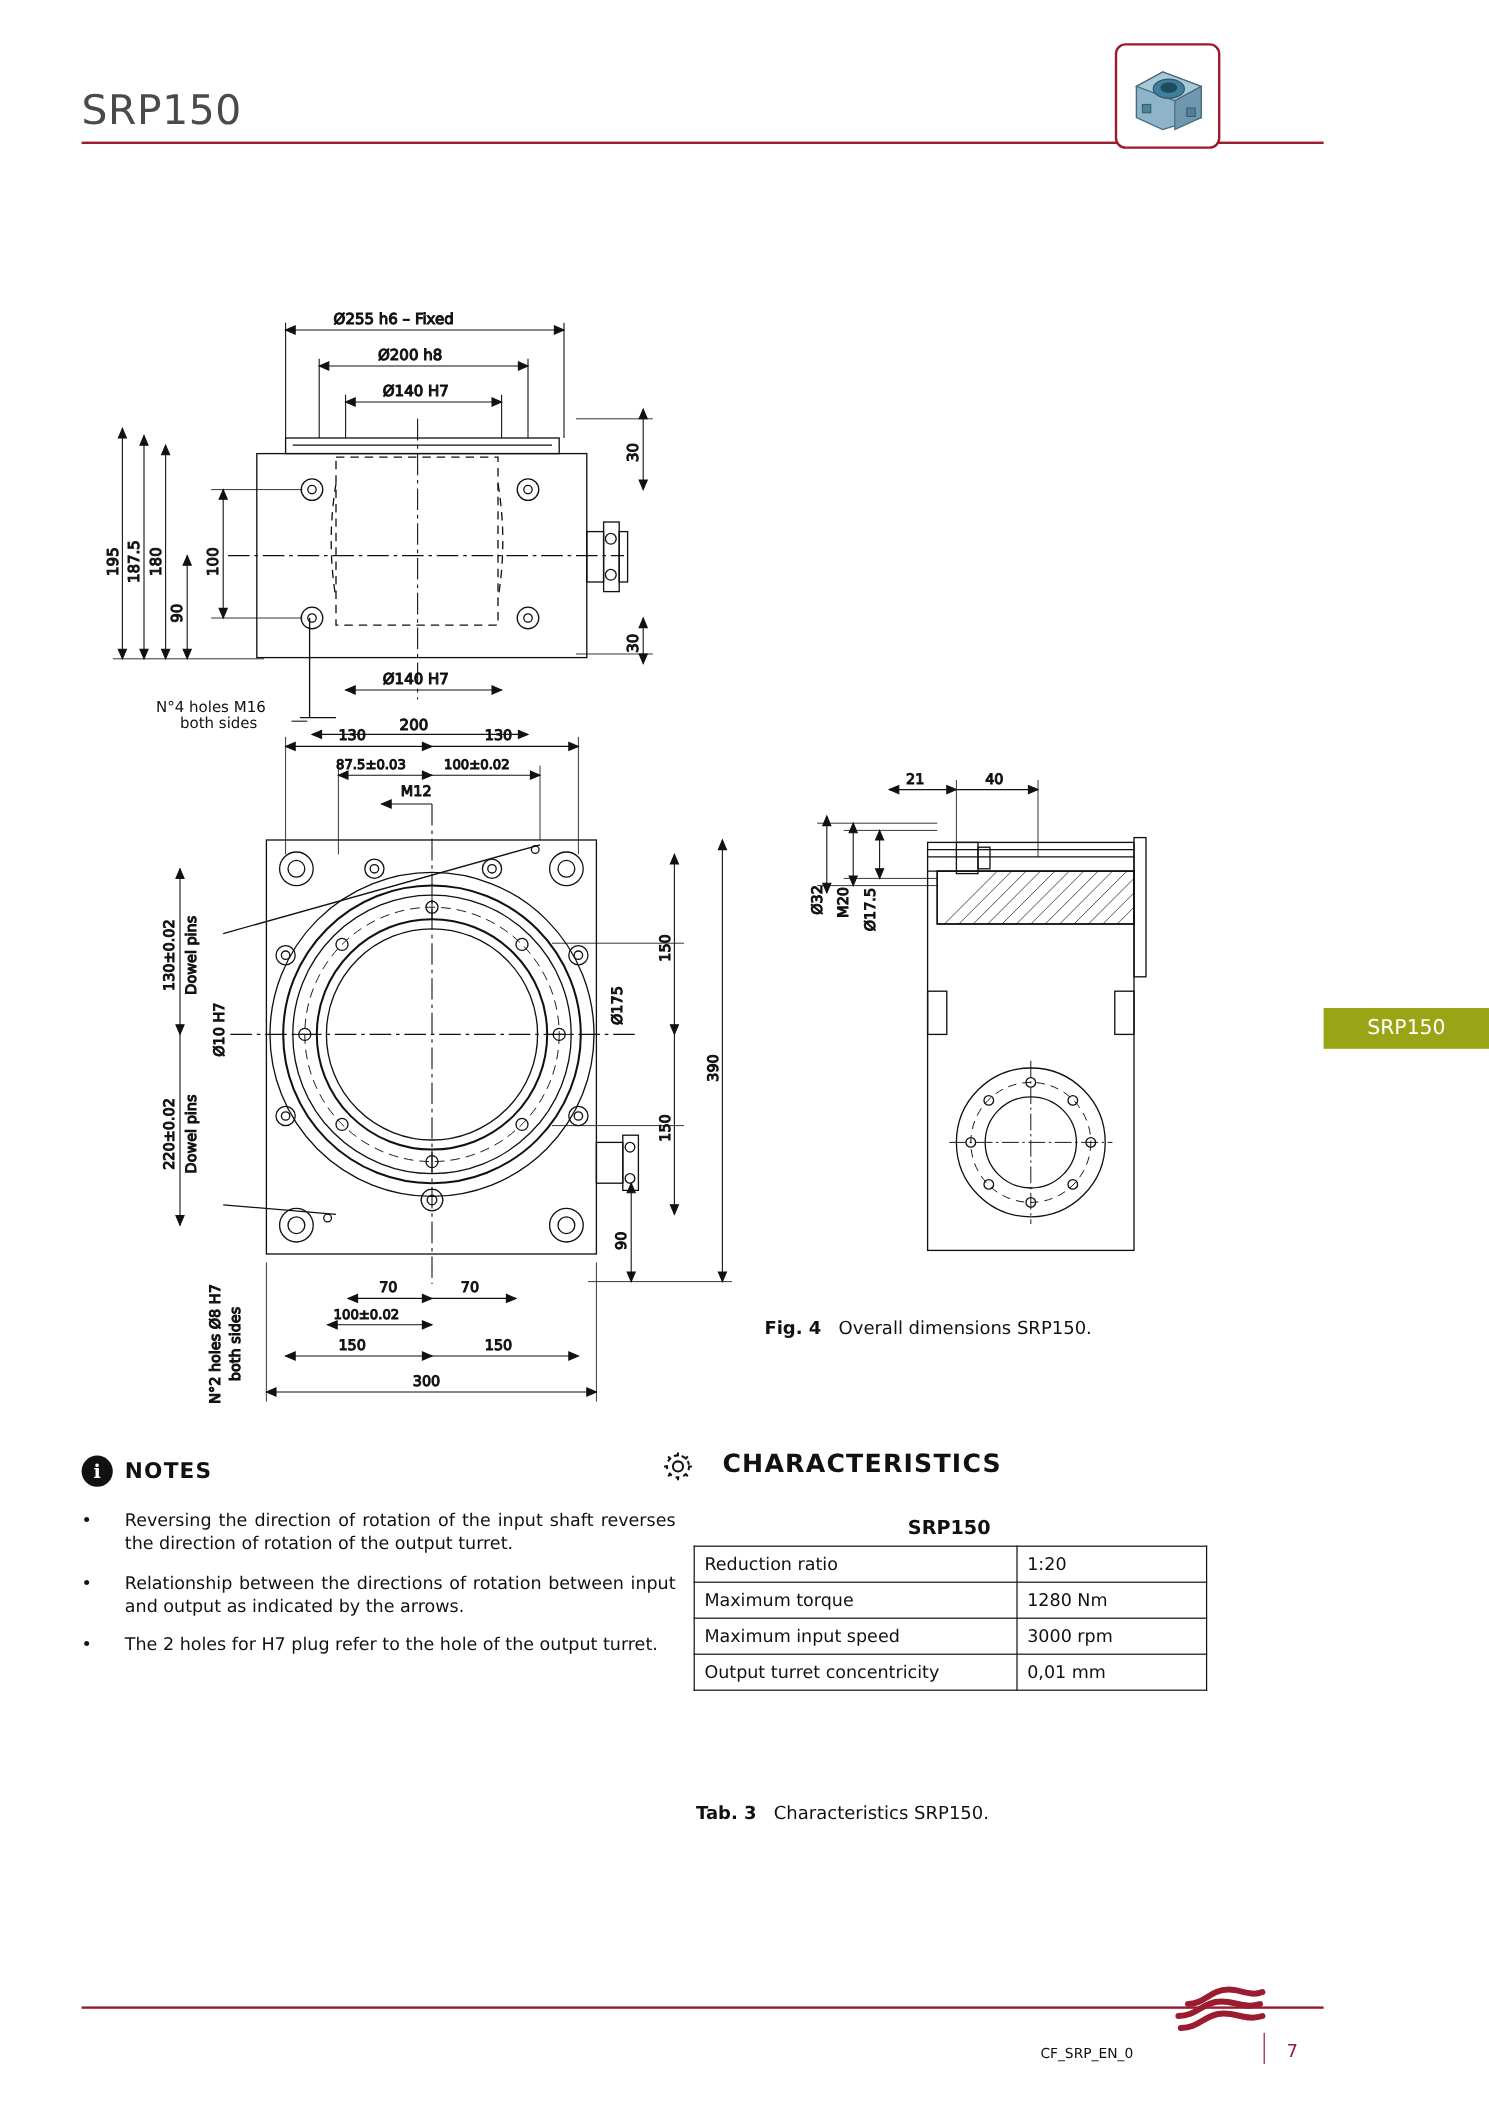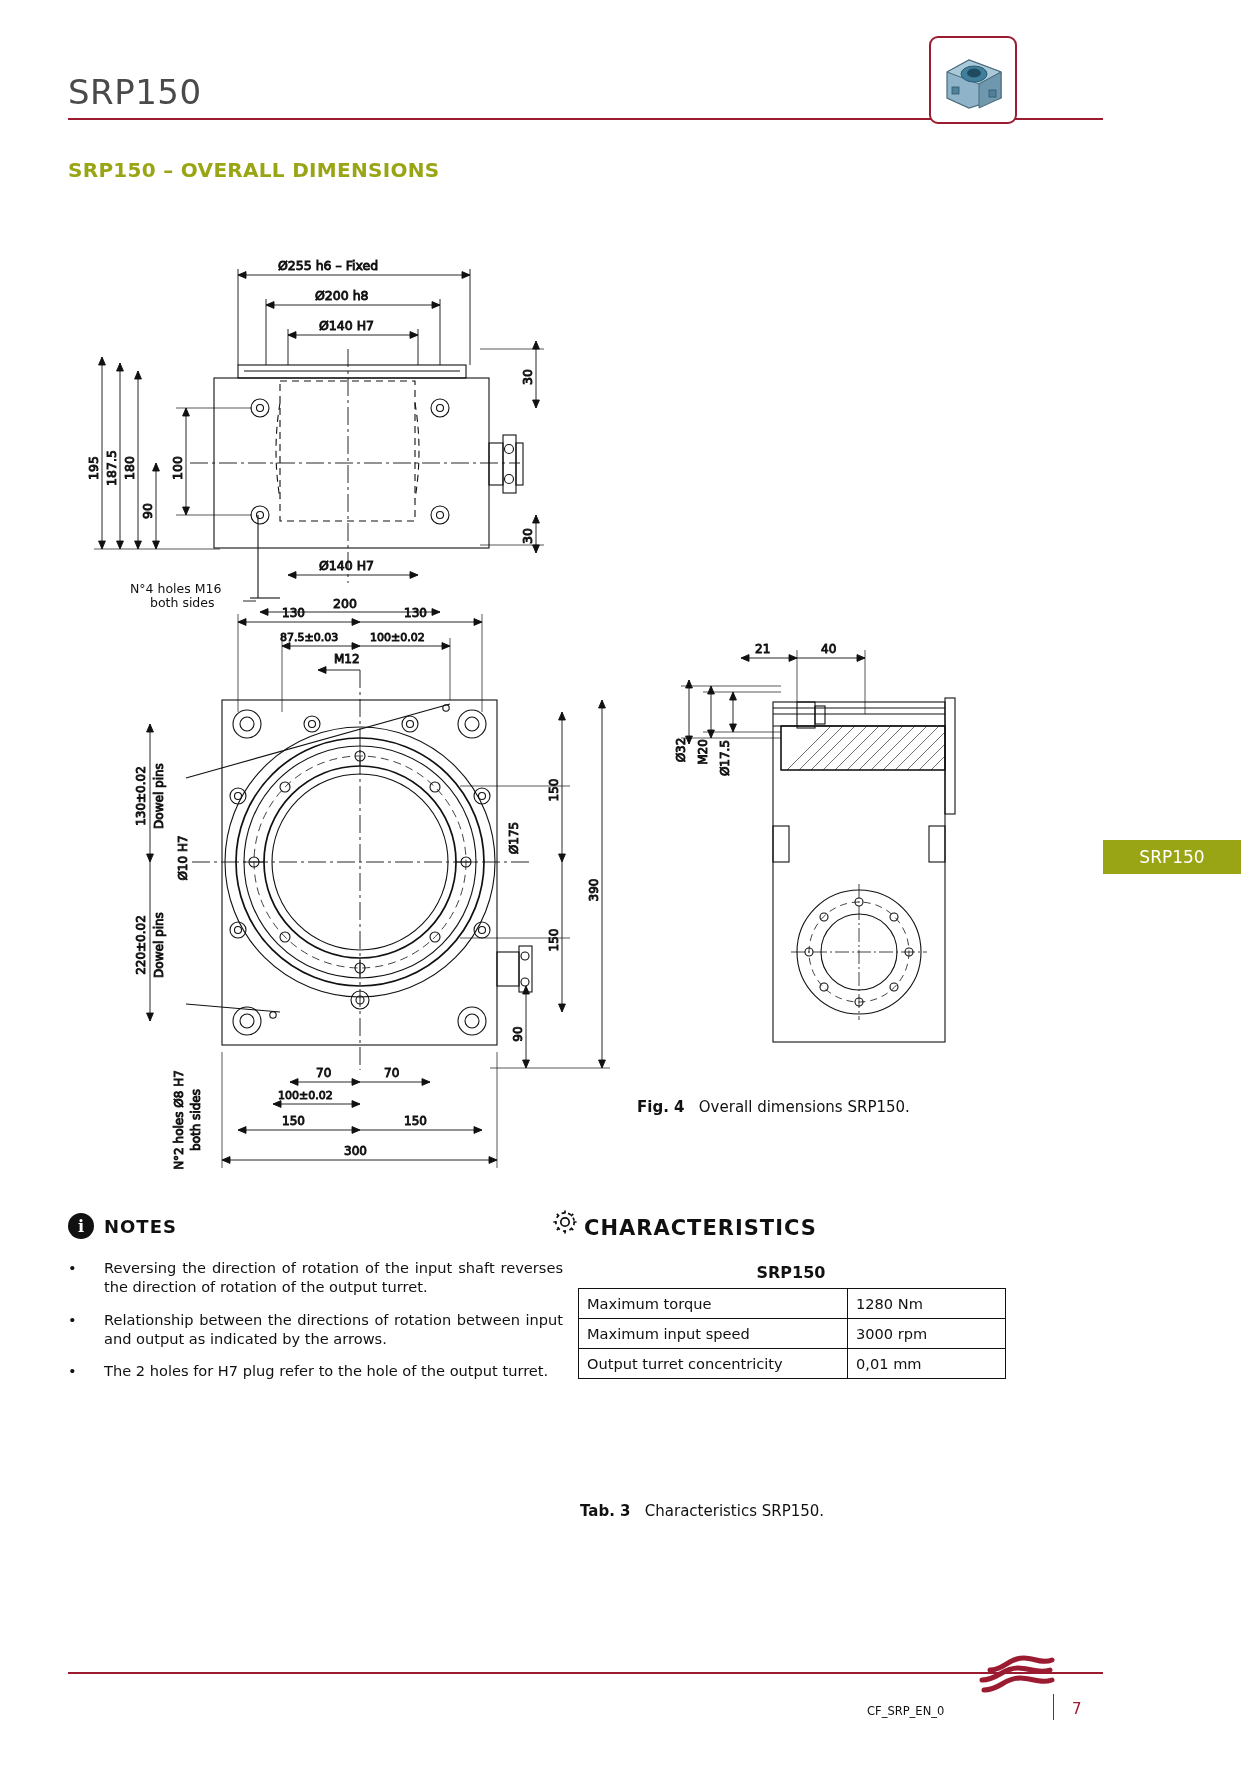--- a/index.html
+++ b/index.html
@@ -68,21 +68,21 @@
   .notes-list {
     position:absolute; left:68px; top:1258px; width:495px;
     font-size:14.6px; color:#111; line-height:1.32;
   }
   .notes-list .item { position:relative; padding-left:36px; margin-bottom:13px; text-align:justify; }
   .notes-list .item .bullet { position:absolute; left:0; top:0; }
 
   
   .char-head {
     position:absolute; left:551px; top:1208px;
-    display:flex; align-items:flex-end; gap:5px;
+    display:flex; align-items:flex-start; gap:23px;
   }
   .char-head .txt { font-size:21px; font-weight:bold; letter-spacing:1px; color:#111; }
 
   .char-title {
     position:absolute; left:575px; top:1263px; width:432px;
     text-align:center; font-size:16px; font-weight:bold; color:#111;
   }
   table.char {
     position:absolute; left:578px; top:1288px; width:428px;
     border-collapse:collapse; font-size:14.6px; color:#111;
@@ -116,21 +116,20 @@
       <polygon points="8,26 30,14 62,26 62,52 30,62 8,52" fill="#8fb4c9" stroke="#4a6b7c" stroke-width="1.2"></polygon>
       <polygon points="8,26 30,14 62,26 40,38 8,26" fill="#a9c9d8" stroke="#4a6b7c" stroke-width="1"></polygon>
       <polygon points="40,38 62,26 62,52 40,62" fill="#6f97ad" stroke="#4a6b7c" stroke-width="1"></polygon>
       <ellipse cx="35" cy="28" rx="13" ry="8" fill="#3f7f9b" stroke="#2c5a70" stroke-width="1"></ellipse>
       <ellipse cx="35" cy="27" rx="7" ry="4.4" fill="#1f4a60"></ellipse>
       <rect x="13" y="41" width="7" height="7" fill="#51809a" stroke="#2c5a70" stroke-width="0.8"></rect>
       <rect x="50" y="44" width="7" height="7" fill="#51809a" stroke="#2c5a70" stroke-width="0.8"></rect>
     </svg>
   </div>
 
-  <div class="sec-title">SRP150 – OVERALL DIMENSIONS</div>
 
   <div class="side-tab">
     <span>SRP150</span>
   </div>
 
   <div class="draw" style="left:80px; top:205px;margin-top:48px;">
     <svg width="560" height="390" viewBox="0 0 560 390">
       <g stroke="#111" fill="none" stroke-width="1.1">
 
         <rect x="134" y="125" width="275" height="170"></rect>
@@ -571,20 +570,24 @@
         </g>
       </svg>
     </span>
     <span class="txt">CHARACTERISTICS</span>
   </div>
 
   <div class="char-title">SRP150</div>
 
   <table class="char">
     <tbody>
+        <tr>
+      <td class="k">Reduction ratio</td>
+      <td class="v">1:20</td>
+    </tr>
     <tr>
       <td class="k">Maximum torque</td>
       <td class="v">1280 Nm</td>
     </tr>
     <tr>
       <td class="k">Maximum input speed</td>
       <td class="v">3000 rpm</td>
     </tr>
     <tr>
       <td class="k">Output turret concentricity</td>

